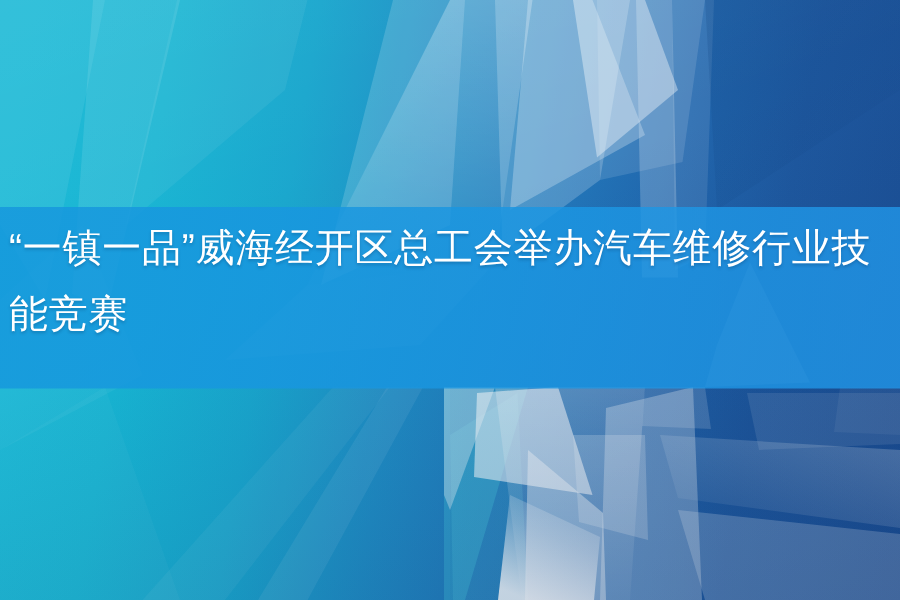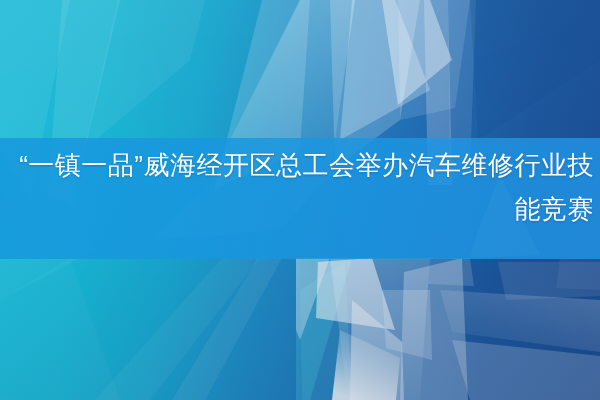--- a/index.html
+++ b/index.html
@@ -52,21 +52,21 @@
     background: linear-gradient(90deg,
                 rgba(22,152,221,0.86) 0%,
                 rgba(25,150,224,0.84) 45%,
                 rgba(33,150,232,0.80) 100%);
   }
   .title-text {
     position: absolute;
     left: 0;
     top: 143px;
     width: 600px;
-    text-align: right;
+    text-align: left;
     color: #ffffff;
     font-size: 26px;
     line-height: 44px;
     letter-spacing: 0.5px;
     font-weight: 400;
     text-shadow: 0 1px 2px rgba(0,40,80,0.25);
     white-space: normal;
     padding: 0 6px;
     box-sizing: border-box;
   }

